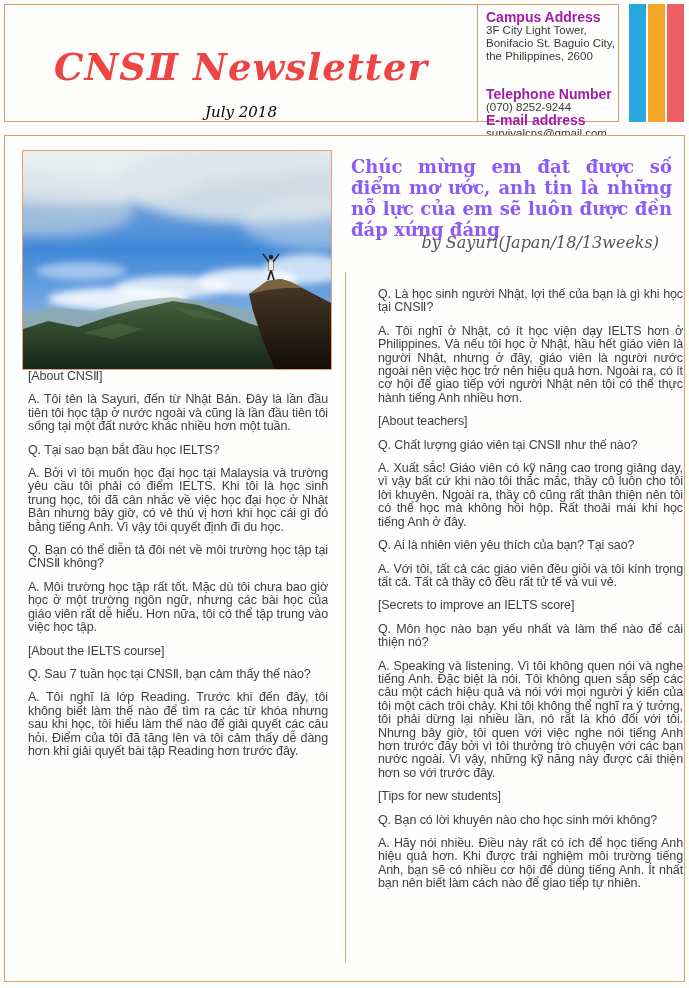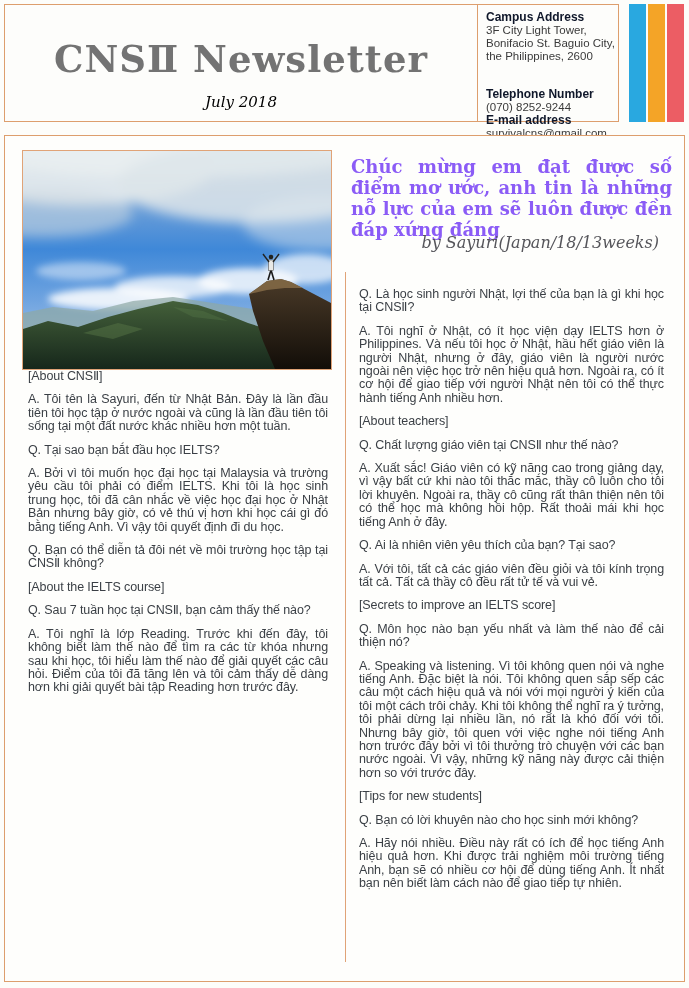--- a/index.html
+++ b/index.html
@@ -7,34 +7,34 @@
     position:relative;width:689px;height:988px;background:#fdfdfa;
     overflow:hidden;font-family:"Liberation Sans",sans-serif;
   }
   
   .header-box{
     position:absolute;left:4px;top:4px;width:613px;height:116px;
     border:1px solid #dd9e6d;background:#fdfdfb;
   }
   .masthead{position:absolute;left:0;top:0;width:472px;height:116px;text-align:center;}
   .masthead-title{
-    margin:8px;padding-top:26px;
+    margin:16px;padding-top:26px;
     font-family:"DejaVu Serif",serif;font-weight:700;font-size:37px;line-height:40px;
-    letter-spacing:1px;color:#737373;
+    letter-spacing:1px;color:#ef4444;font-style:italic;
   }
   .masthead-date{
     margin:14px 0 0 0;font-family:"DejaVu Serif",serif;font-style:italic;
     font-size:15px;color:#000000;
   }
   .contact{
     position:absolute;left:472px;top:0;width:141px;height:116px;
     border-left:1px solid #dd9e6d;padding:6px 0 0 8px;box-sizing:border-box;
     font-size:11.5px;line-height:13px;color:#3a3a3a;
   }
-  .contact .lbl{font-weight:700;color:#0f172a;font-size:12px;}
+  .contact .lbl{font-weight:700;color:#a21caf;font-size:14px;}
   .contact .gap{margin-top:25px;}
   .stripes{position:absolute;left:629px;top:4px;height:118px;display:flex;}
   .stripe{width:17px;height:100%;margin-right:2px;}
   
   .main-box{
     position:absolute;left:4px;top:135px;width:679px;height:845px;
     border:1px solid #dd9e6d;background:#fefefc;
   }
   .photo-frame{
     position:absolute;left:17px;top:14px;width:308px;height:218px;
@@ -48,21 +48,21 @@
   .headline{
     position:absolute;left:0;top:20px;width:321px;margin:0;
     font-family:"DejaVu Serif",serif;font-weight:700;font-size:18px;line-height:21px;
     color:#8b5cf6;text-align:justify;
   }
   .byline{
     position:absolute;left:5px;top:97px;width:325px;margin:0;
     font-family:"DejaVu Serif",serif;font-style:italic;font-size:16px;color:#55555a;
     text-align:right;padding-right:22px;box-sizing:border-box;
   }
-  .right-body{position:absolute;left:8px;top:152px;width:305px;}
+  .right-body{position:absolute;left:27px;top:152px;width:305px;}
   .para{
     margin:0 0 10px 0;font-size:12.5px;line-height:13.4px;color:#3a3f45;
     text-align:justify;letter-spacing:-0.1px;
   }
 </style>
 </head>
 <body>
 
 <div class="page">
 
@@ -148,20 +148,21 @@
     </div>
 
     <div class="col-divider"></div>
 
     <div class="left-text">
       <p class="para">[About CNSⅡ]</p>
       <p class="para">A. Tôi tên là Sayuri, đến từ Nhật Bản. Đây là lần đầu tiên tôi học tập ở nước ngoài và cũng là lần đầu tiên tôi sống tại một đất nước khác nhiều hơn một tuần.</p>
       <p class="para">Q. Tại sao bạn bắt đầu học IELTS?</p>
       <p class="para">A. Bởi vì tôi muốn học đại học tại Malaysia và trường yêu cầu tôi phải có điểm IELTS. Khi tôi là học sinh trung học, tôi đã cân nhắc về việc học đại học ở Nhật Bản nhưng bây giờ, có vẻ thú vị hơn khi học cái gì đó bằng tiếng Anh. Vì vậy tôi quyết định đi du học.</p>
       <p class="para">Q. Bạn có thể diễn tả đôi nét về môi trường học tập tại CNSⅡ không?</p>
+      <p class="para">A. Môi trường học tập rất tốt. Mặc dù tôi chưa bao giờ học ở một trường ngôn ngữ, nhưng các bài học của giáo viên rất dễ hiểu. Hơn nữa, tôi có thể tập trung vào việc học tập.</p>
       <p class="para">[About the IELTS course]</p>
       <p class="para">Q. Sau 7 tuần học tại CNSⅡ, bạn cảm thấy thế nào?</p>
       <p class="para">A. Tôi nghĩ là lớp Reading. Trước khi đến đây, tôi không biết làm thế nào để tìm ra các từ khóa nhưng sau khi học, tôi hiểu làm thế nào để giải quyết các câu hỏi. Điểm của tôi đã tăng lên và tôi cảm thấy dễ dàng hơn khi giải quyết bài tập Reading hơn trước đây.</p>
     </div>
 
     <div class="right-col">
       <h2 class="headline">Chúc mừng em đạt được số điểm mơ ước, anh tin là những nỗ lực của em sẽ luôn được đền đáp xứng đáng</h2>
       <p class="byline">by Sayuri(Japan/18/13weeks)</p>
       <div class="right-body">
         <p class="para">Q. Là học sinh người Nhật, lợi thế của bạn là gì khi học tại CNSⅡ?</p>

